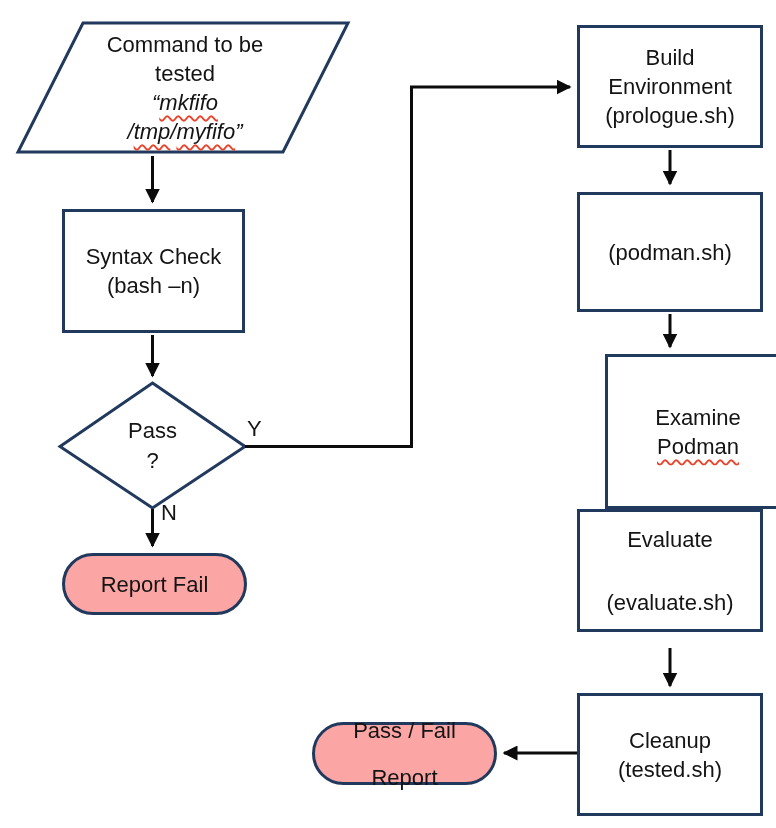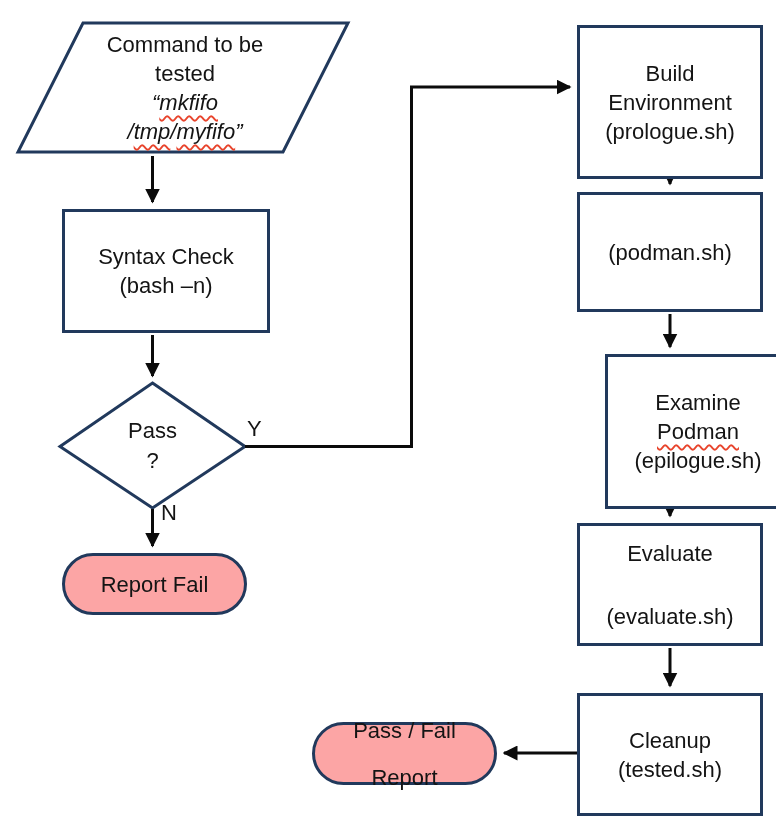--- a/index.html
+++ b/index.html
@@ -100,53 +100,52 @@
     <path class="connector" d="M577,753 H504" marker-end="url(#ah)"></path>
   </svg>
 
   <div class="node" style="left:35px; top:28px; width:300px; height:120px;">
     <div class="line"><span>Command to be</span></div>
     <div class="line"><span>tested</span></div>
     <div class="line it"><span>“</span><span class="sq">mkfifo</span></div>
     <div class="line it"><span>/</span><span class="sq">tmp</span><span>/</span><span class="sq">myfifo</span><span>”</span></div>
   </div>
 
-  <div class="node rect" style="left:62px; top:209px; width:208px; height:124px;">
+  <div class="node rect" style="left:62px; top:209px; width:183px; height:124px;">
     <div class="line">Syntax Check</div>
     <div class="line">(bash –n)</div>
   </div>
 
   <div class="node" style="left:92px; top:414px; width:121px; height:64px; line-height:30px;">
     <div class="line">Pass</div>
     <div class="line">?</div>
   </div>
   <div class="branch-label" style="left:247px; top:417px;">Y</div>
   <div class="branch-label" style="left:161px; top:501px;">N</div>
 
   <div class="node pill" style="left:62px; top:553px; width:185px; height:62px;">
     <div class="line">Report Fail</div>
   </div>
 
-  <div class="node rect" style="left:577px; top:25px; width:186px; height:154px;">
+  <div class="node rect" style="left:577px; top:25px; width:186px; height:123px;">
     <div class="line">Build</div>
     <div class="line">Environment</div>
     <div class="line">(prologue.sh)</div>
   </div>
 
   <div class="node rect" style="left:577px; top:192px; width:186px; height:120px;">
     <div class="line">(podman.sh)</div>
   </div>
 
   <div class="node rect" style="left:605px; top:354px; width:186px; height:155px;">
     <div class="line">Examine</div>
     <div class="line"><span class="sq">Podman</span></div>
-    <div class="line">(epilogue.sh)</div>
   </div>
 
-  <div class="node rect" style="left:577px; top:523px; width:186px; height:123px;gap:34px;">
+  <div class="node rect" style="left:577px; top:509px; width:186px; height:123px;gap:34px;">
     <div class="line">Evaluate</div>
     <div class="line">(evaluate.sh)</div>
   </div>
 
   <div class="node rect" style="left:577px; top:693px; width:186px; height:123px;">
     <div class="line">Cleanup</div>
     <div class="line">(tested.sh)</div>
   </div>
 
   <div class="node pill" style="left:312px; top:722px; width:185px; height:63px;gap:18px;">

